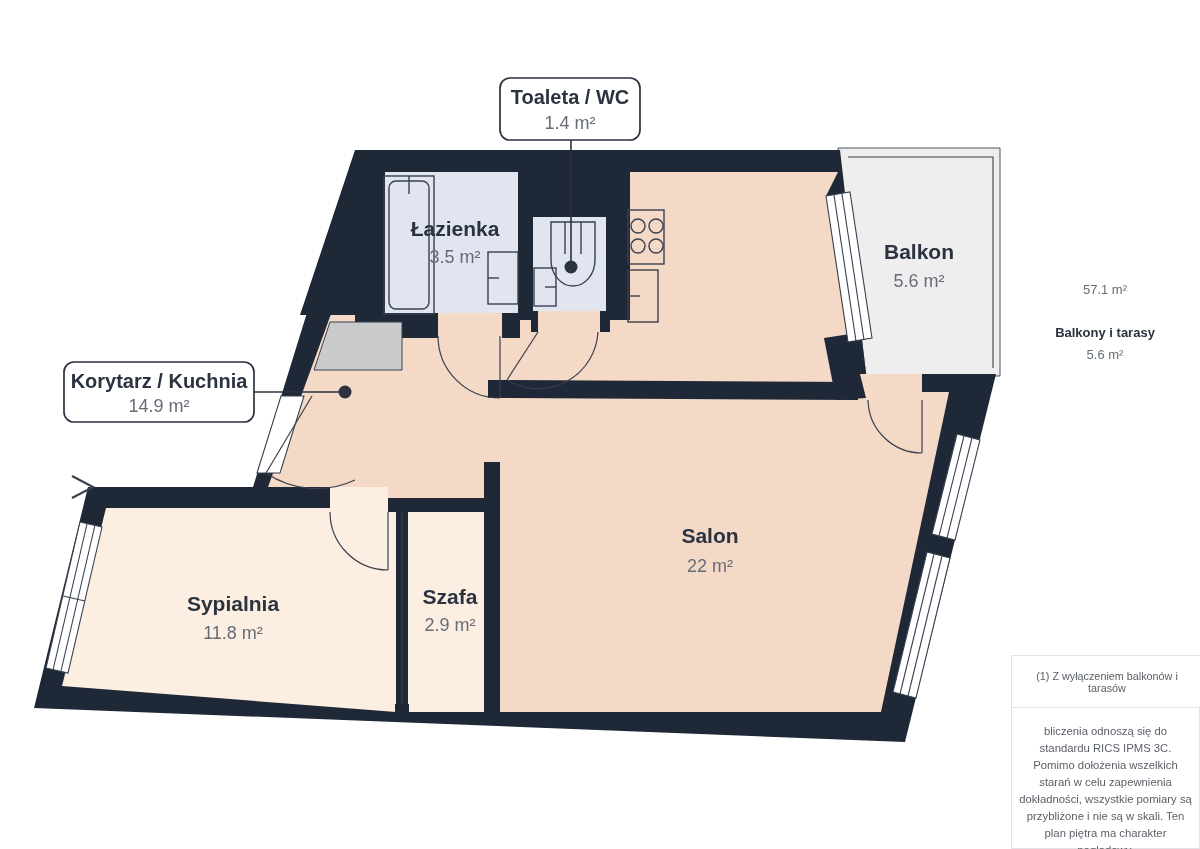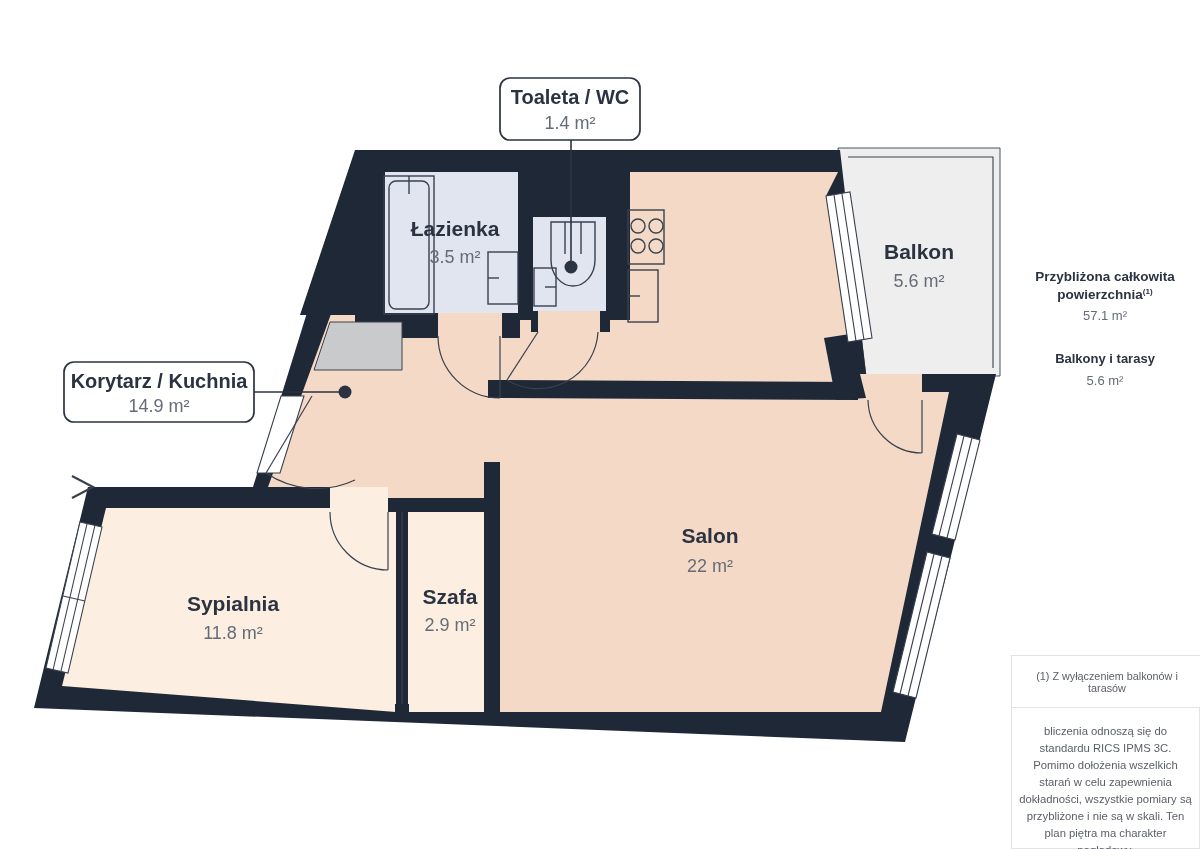--- a/index.html
+++ b/index.html
@@ -29,21 +29,21 @@
 
   .rlabel{font-weight:700;font-size:21px;fill:var(--ink);text-anchor:middle;}
   .rarea{font-weight:400;font-size:18px;fill:var(--sub);text-anchor:middle;}
   .boxlabel{font-weight:700;font-size:20px;fill:var(--ink);text-anchor:middle;}
   .boxarea{font-weight:400;font-size:18px;fill:var(--sub);text-anchor:middle;}
 
   
   .side-top{position:absolute;left:1014px;top:268px;width:182px;text-align:center;}
   .side-top .t1{font-weight:700;font-size:13.5px;color:var(--ink);line-height:1.35;}
   .side-top .t1 sup{font-size:8px;}
-  .side-top .v1{font-size:13px;color:var(--sub);margin-top:4px;}
+  .side-top .v1{font-size:13px;color:var(--sub);margin-top:14px;}
   .side-top .t2{font-weight:700;font-size:13px;color:var(--ink);margin-top:28px;}
   .side-top .v2{font-size:13px;color:var(--sub);margin-top:7px;}
 
   .footnote-box{position:absolute;left:1011px;top:655px;width:192px;height:53px;
     border:1px solid var(--panelborder);box-sizing:border-box;display:flex;
     align-items:center;justify-content:center;}
   .footnote-box .fn{font-size:10.8px;color:#5b6068;text-align:center;padding:0 8px;}
   .disclaimer-box{position:absolute;left:1011px;top:707px;width:189px;height:142px;
     border:1px solid var(--panelborder);border-top:none;box-sizing:border-box;
     display:flex;flex-direction:column;align-items:center;padding-top:16px;}
@@ -200,21 +200,20 @@
   <g>
     <line class="leader" x1="254" y1="392" x2="345" y2="392"></line>
     <circle class="dot" cx="345" cy="392" r="6.5"></circle>
     <rect class="callout" x="64" y="362" width="190" height="60" rx="10"></rect>
     <text class="boxlabel" x="159" y="388">Korytarz / Kuchnia</text>
     <text class="boxarea" x="159" y="412">14.9 m²</text>
   </g>
 </svg>
 
   <div class="side-top">
-    <div class="t1"><span>Przybliżona całkowita powierzchnia</span><sup>(1)</sup></div>
     <div class="v1">57.1 m²</div>
     <div class="t2">Balkony i tarasy</div>
     <div class="v2">5.6 m²</div>
   </div>
 
   <div class="footnote-box">
     <div class="fn">(1) Z wyłączeniem balkonów i tarasów</div>
   </div>
 
   <div class="disclaimer-box">

